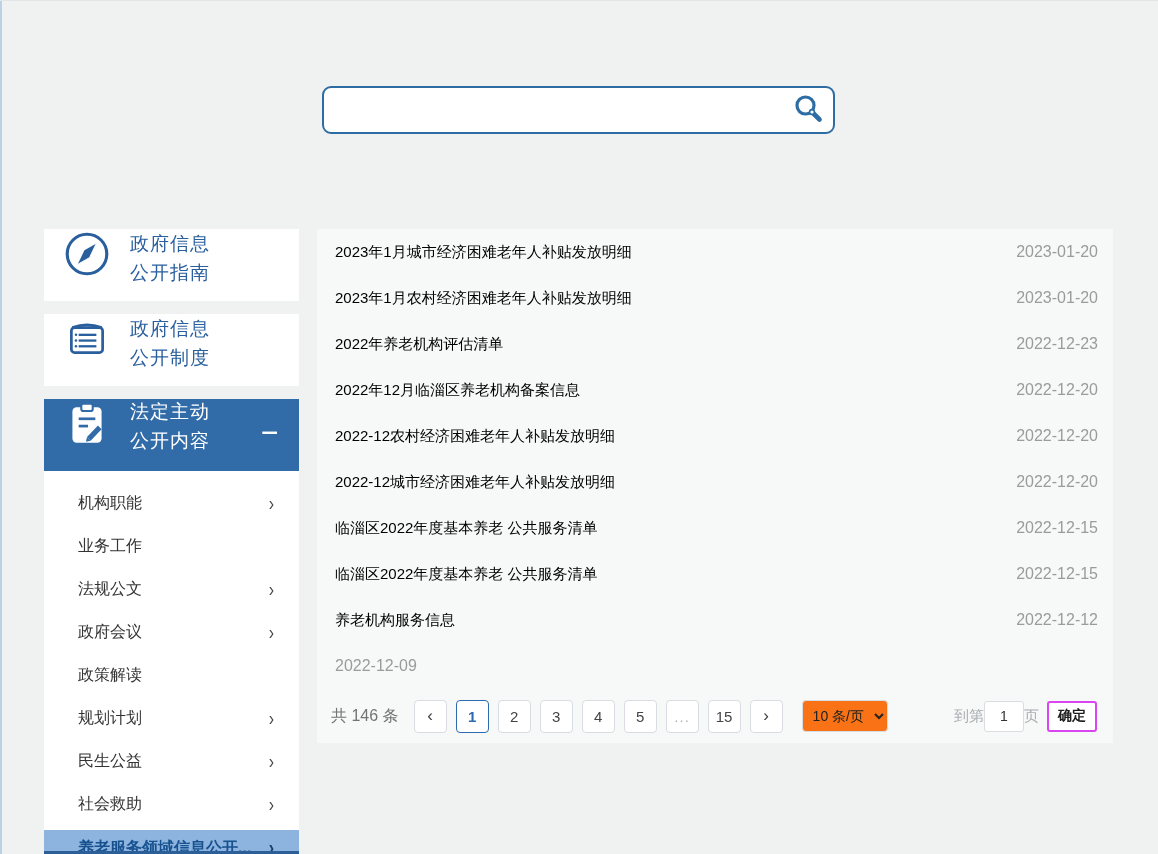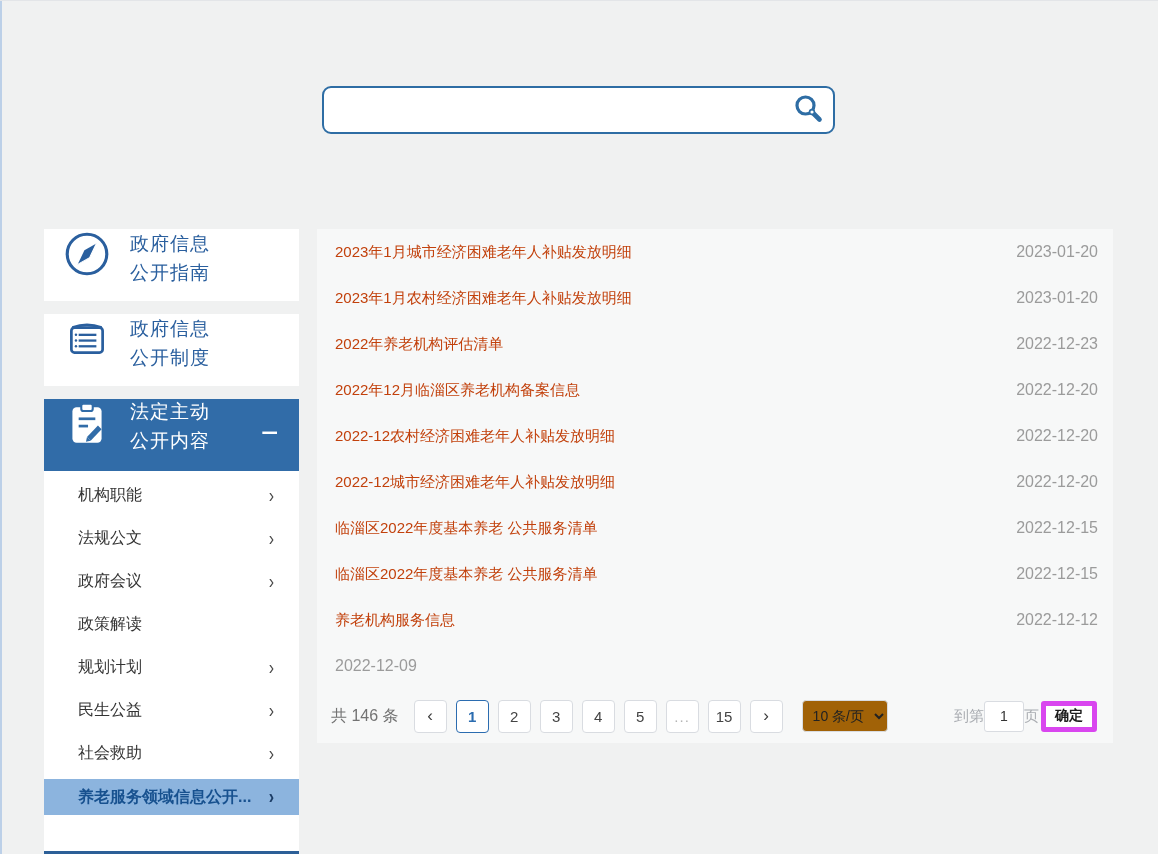--- a/index.html
+++ b/index.html
@@ -41,21 +41,21 @@
   .icon-wrap { width:86px; display:flex; justify-content:center; align-items:center; }
   .card-label { font-size:19px; line-height:29px; color:#2a5f9e; letter-spacing:1px; }
   .side-card.card-3 .card-label { color:#fff; }
   .collapse-dash {
     position:absolute; right:22px; top:50%; transform:translateY(-58%);
     color:#fff; font-size:24px; font-weight:bold; line-height:1;
   }
 
   .submenu {
     position:absolute; left:44px; top:470px; width:255px; height:384px;
-    background:#fff; padding-top:3px; overflow:hidden;
+    background:#fff; padding-top:11px; overflow:hidden;
   }
   .submenu-item {
     height:43px; display:flex; align-items:center; justify-content:space-between;
     padding:0 25px 0 34px; font-size:16px; color:#333; cursor:pointer;
   }
   .submenu-item .arrow { color:#4a4a4a; font-size:16px; transform:scaleY(1.25); }
   .submenu-item.selected {
     height:36px; margin-top:4px; background:#8cb4de;
     color:#17518f; font-weight:bold;
   }
@@ -67,53 +67,53 @@
 
   
   .panel {
     position:absolute; left:317px; top:228px; width:796px; height:514px;
     background:#f7f8f8;
   }
   .row {
     height:46px; display:flex; align-items:center; justify-content:space-between;
     padding:0 15px 0 18px;
   }
-  .row-title { font-size:15px; color:#c2410c; cursor:pointer; white-space:nowrap; }
+  .row-title { font-size:15px; color:#000000; cursor:pointer; white-space:nowrap; }
   .row-date { font-size:16px; color:#9b9b9b; white-space:nowrap; }
 
   
   .pager {
     height:54px; display:flex; align-items:center; gap:9px; padding:0 16px 0 14px;
   }
   .pager-total { font-size:16px; color:#737373; margin-right:6px; white-space:nowrap; }
   .pbtn {
     min-width:33px; height:33px; padding:0 6px;
     background:#fff; border:1px solid #d9dce1; border-radius:4px;
     display:flex; align-items:center; justify-content:center;
     font-size:15px; color:#444; cursor:pointer; font-family:inherit;
   }
   .pbtn.active { border:1px solid #2b6cb0; color:#2b6cb0; font-weight:bold; }
   .pbtn.ellipsis { color:#b5b5b5; letter-spacing:1px; }
   .pbtn.nav { font-size:17px; color:#3d3d3d; }
   .page-size-select {
     height:32px; margin-left:10px; padding:0 6px;
-    border:1px solid #d9dce1; border-radius:4px; background:#a16207;
+    border:1px solid #d9dce1; border-radius:4px; background:#f97316;
     font-size:14px; color:#222; font-family:inherit; outline:none; cursor:pointer;
   }
   .goto-group {
     margin-left:auto; display:flex; align-items:center; 
     color:#aaadb2; font-size:15px;
   }
   .goto-input {
     width:40px; height:31px; border:1px solid #d9dce1; border-radius:3px;
     background:#fff; text-align:center; font-size:14px; color:#333; outline:none;
   }
   .confirm-btn {
-    height:31px; padding:0 9px; margin-left:2px;
-    border:5px solid #d946ef; border-radius:3px; background:#fff;
+    height:31px; padding:0 9px; margin-left:8px;
+    border:2px solid #d946ef; border-radius:3px; background:#fff;
     font-size:14px; font-weight:bold; color:#1d1d1d; cursor:pointer; font-family:inherit;
   }
 </style>
 </head>
 <body>
 
 <div class="page-left-accent"></div>
 
 <div class="search-wrap">
   <input class="search-input" type="text" value="" style="">
@@ -176,20 +176,24 @@
     <div>法定主动</div>
     <div>公开内容</div>
   </div>
   <span class="collapse-dash">—</span>
 </div>
 
 <div class="submenu">
   <div class="submenu-item">
     <span>机构职能</span>
     <span class="arrow">›</span>
+  </div>
+  <div class="submenu-item">
+    <span>业务工作</span>
+    <span class="arrow"></span>
   </div>
   <div class="submenu-item">
     <span>法规公文</span>
     <span class="arrow">›</span>
   </div>
   <div class="submenu-item">
     <span>政府会议</span>
     <span class="arrow">›</span>
   </div>
   <div class="submenu-item">

